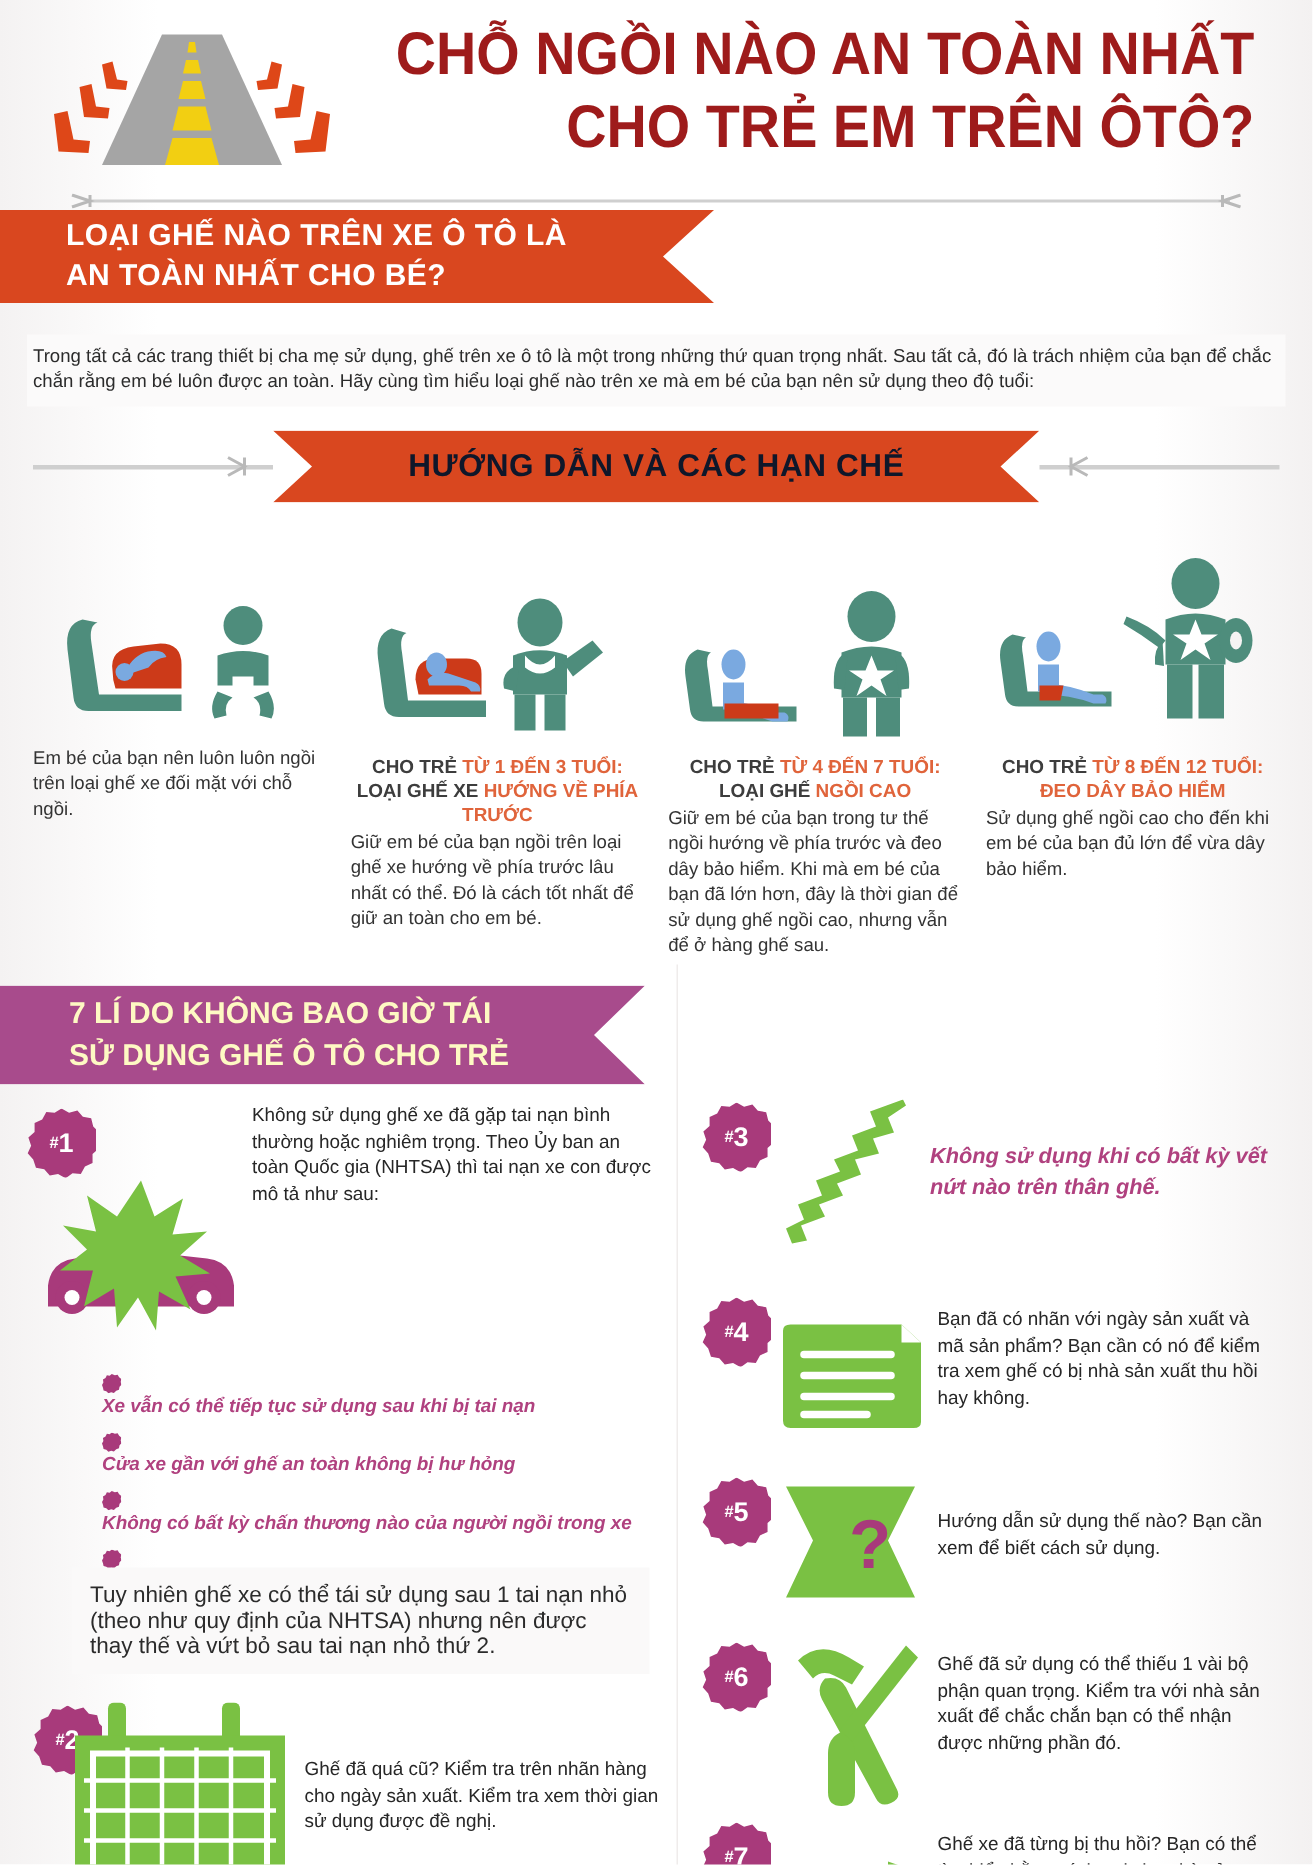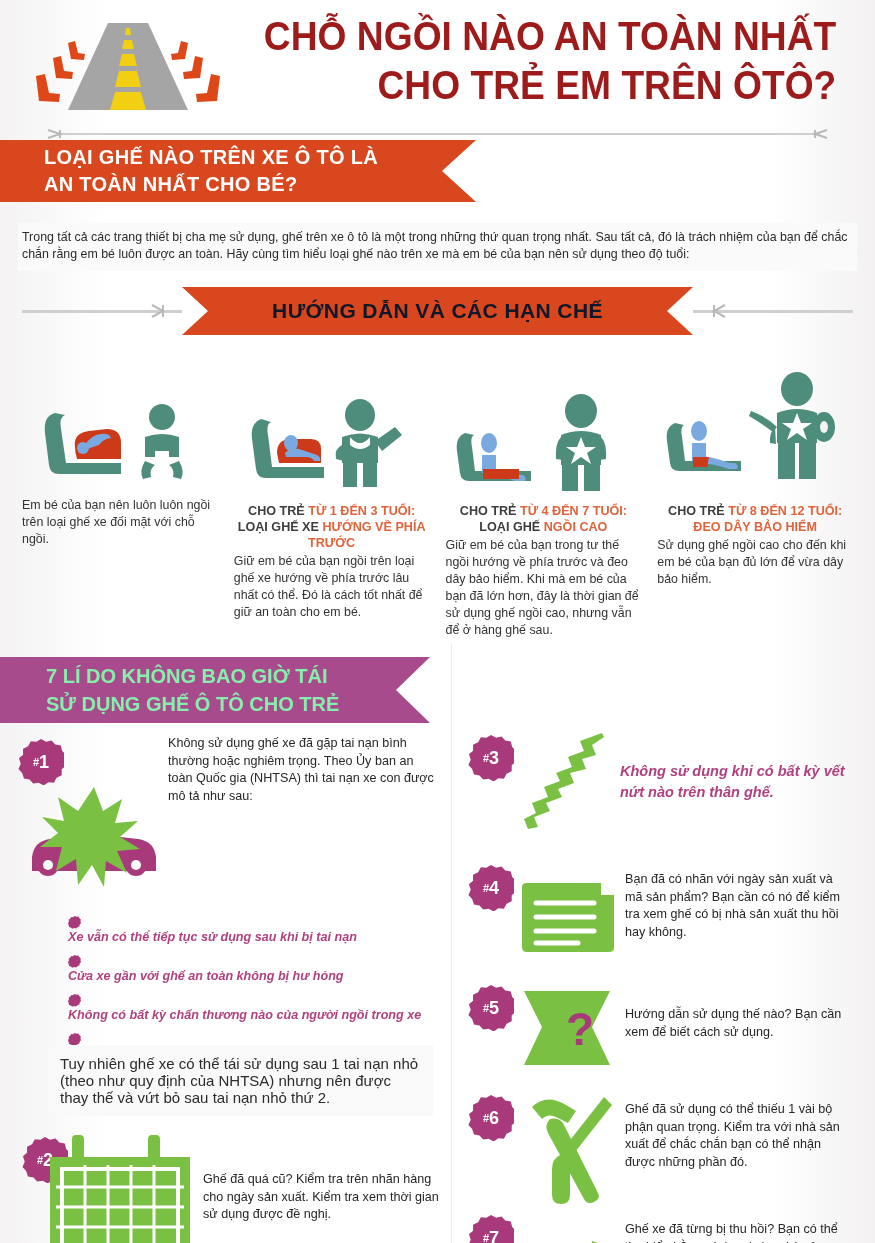--- a/index.html
+++ b/index.html
@@ -107,21 +107,21 @@
     font-size: 12.4px; line-height: 17px;
     color: #333;
   }
 
   
   .ribbon-purple {
     position: relative;
     margin-top: 18px;
     width: 430px; height: 66px;
     background: #a84b8c;
-    color: #86efac;
+    color: #fef9c3;
     display: flex; flex-direction: column; justify-content: center;
     padding-left: 46px;
     clip-path: polygon(0 0, 100% 0, calc(100% - 34px) 50%, 100% 100%, 0 100%);
   }
   .ribbon-purple .pl { font-size: 20px; font-weight: bold; line-height: 28px; }
 
   
   .reasons { position: relative; }
   .badge {
     width: 46px; height: 46px;

